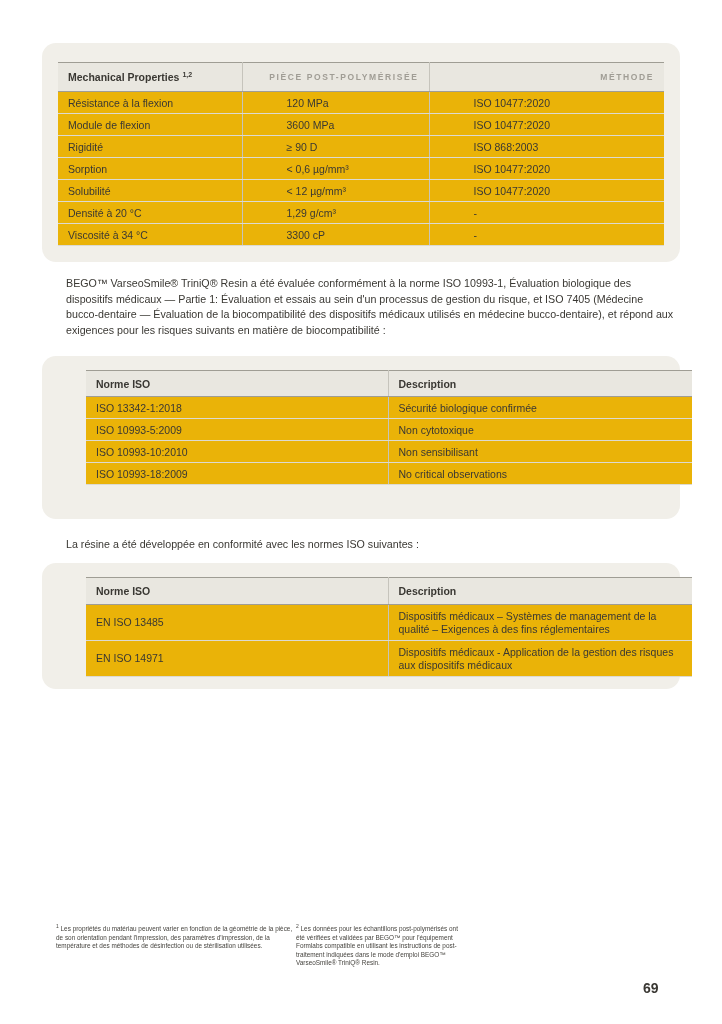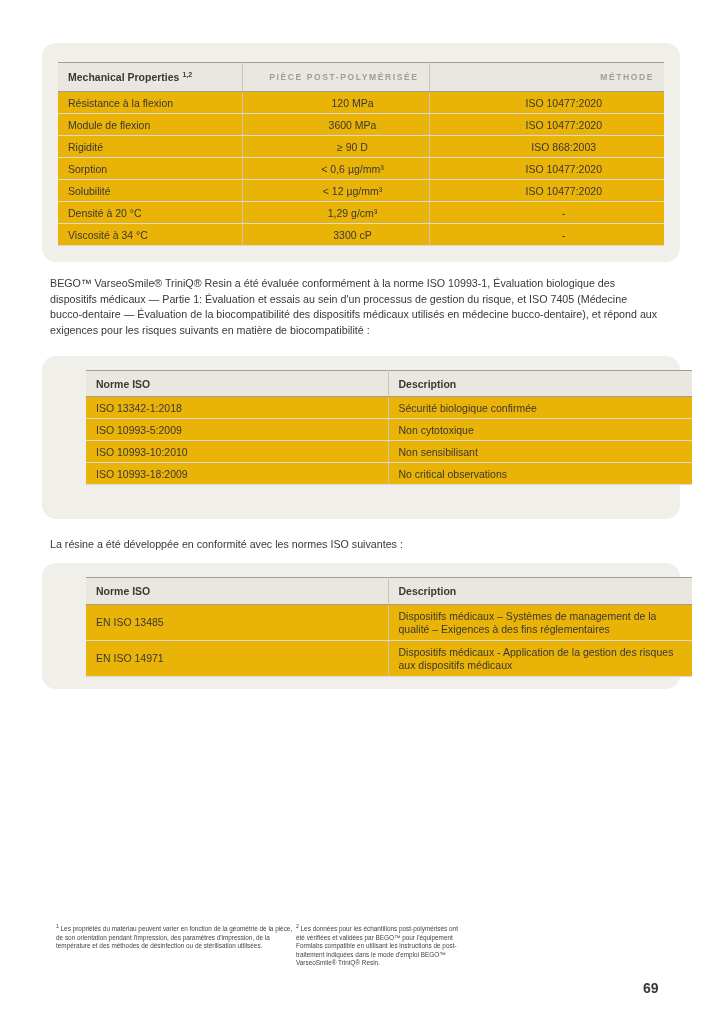--- a/index.html
+++ b/index.html
@@ -44,38 +44,38 @@
   }
   td {
     background: #eab308;
     border-bottom: 1px solid #dcdad2;
     padding: 2px 10px;
   }
   th:not(:last-child), td:not(:last-child) { border-right: 1px solid #c6c4bc; }
 
   .t-mech th { height: 29px; }
   .t-mech td { height: 22px; }
-  .t-mech .col-c { text-align: center; padding-left: 44px; }
+  .t-mech .col-c { text-align: left; padding-left: 44px; }
   .th-muted {
     color: #a09d95;
     font-size: 8.5px;
     letter-spacing: 1.6px;
     text-align: right;
     font-weight: bold;
   }
   .t-iso th { height: 26px; }
   .t-iso td { height: 22px; }
   .t-conf th { height: 27px; }
   .t-conf td { height: 36px; line-height: 13px; }
 
   sup { font-size: 7px; vertical-align: super; line-height: 0; }
 
   .para {
     position: absolute;
-    left: 50px;
+    left: 66px;
     width: 612px;
     font-size: 10.7px;
     line-height: 15.6px;
     color: #3a3833;
   }
   .para-1 { top: 276px; }
   .para-2 { top: 537px; }
 
   .footnote {
     position: absolute;

